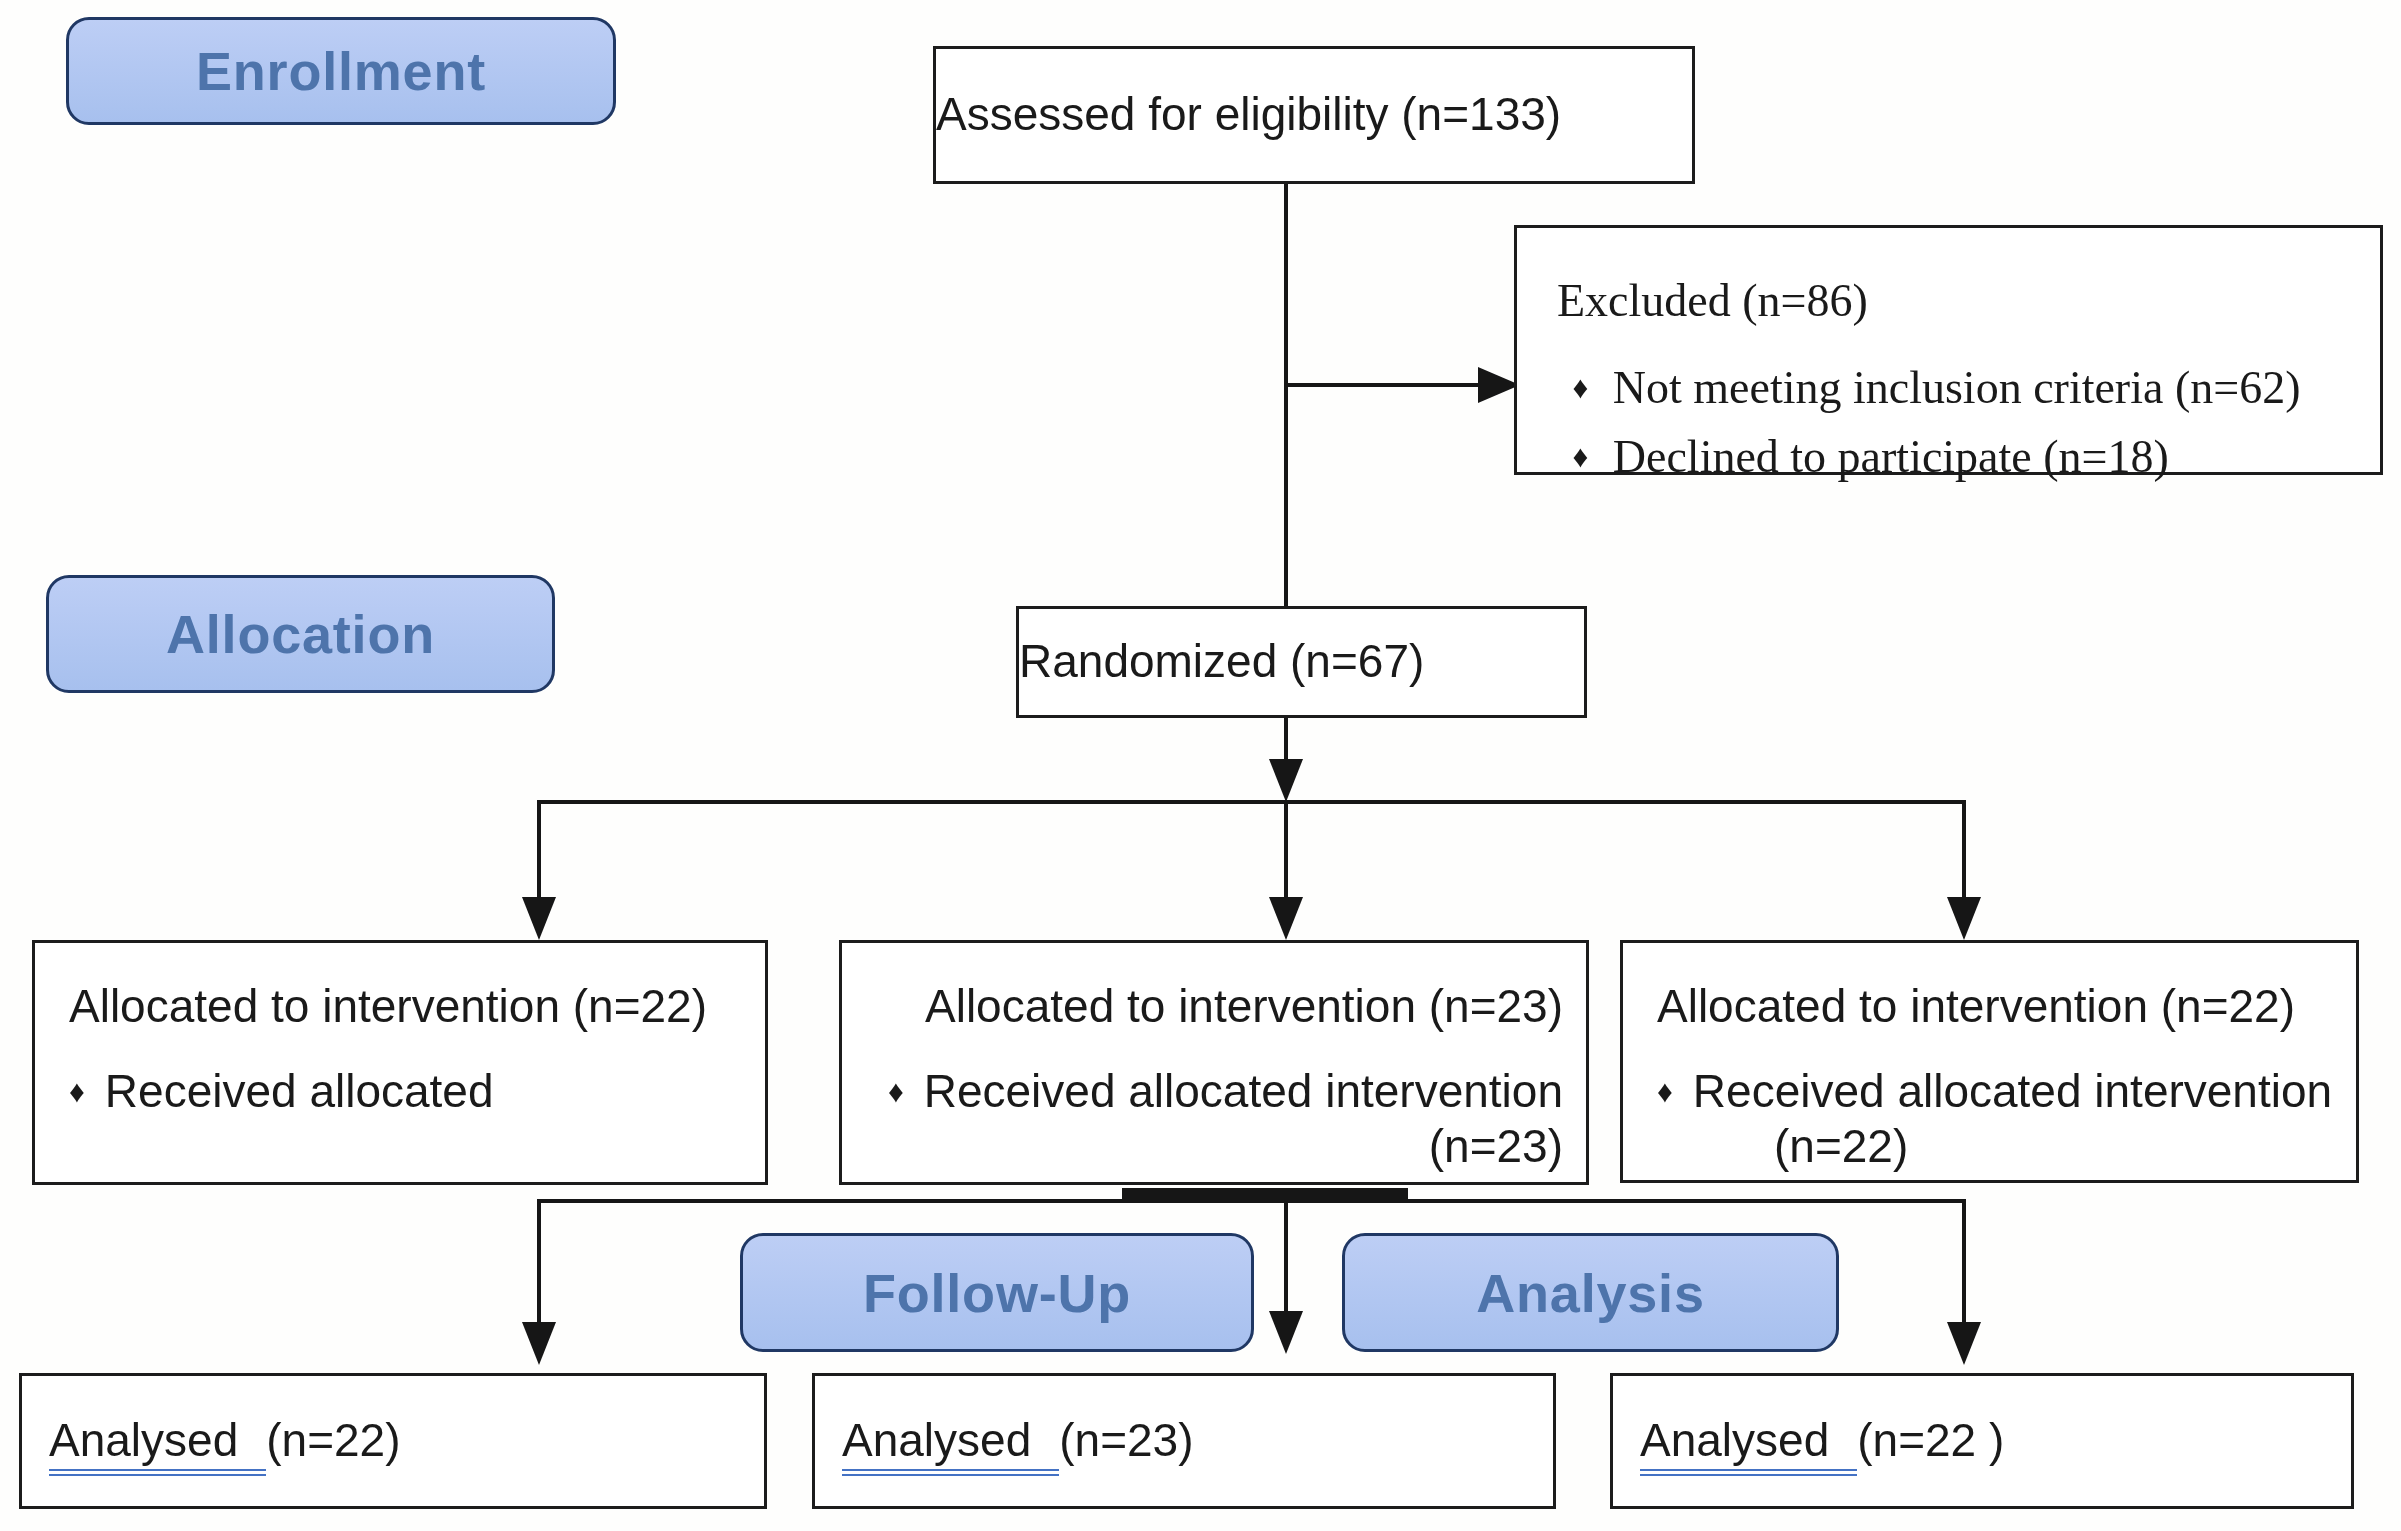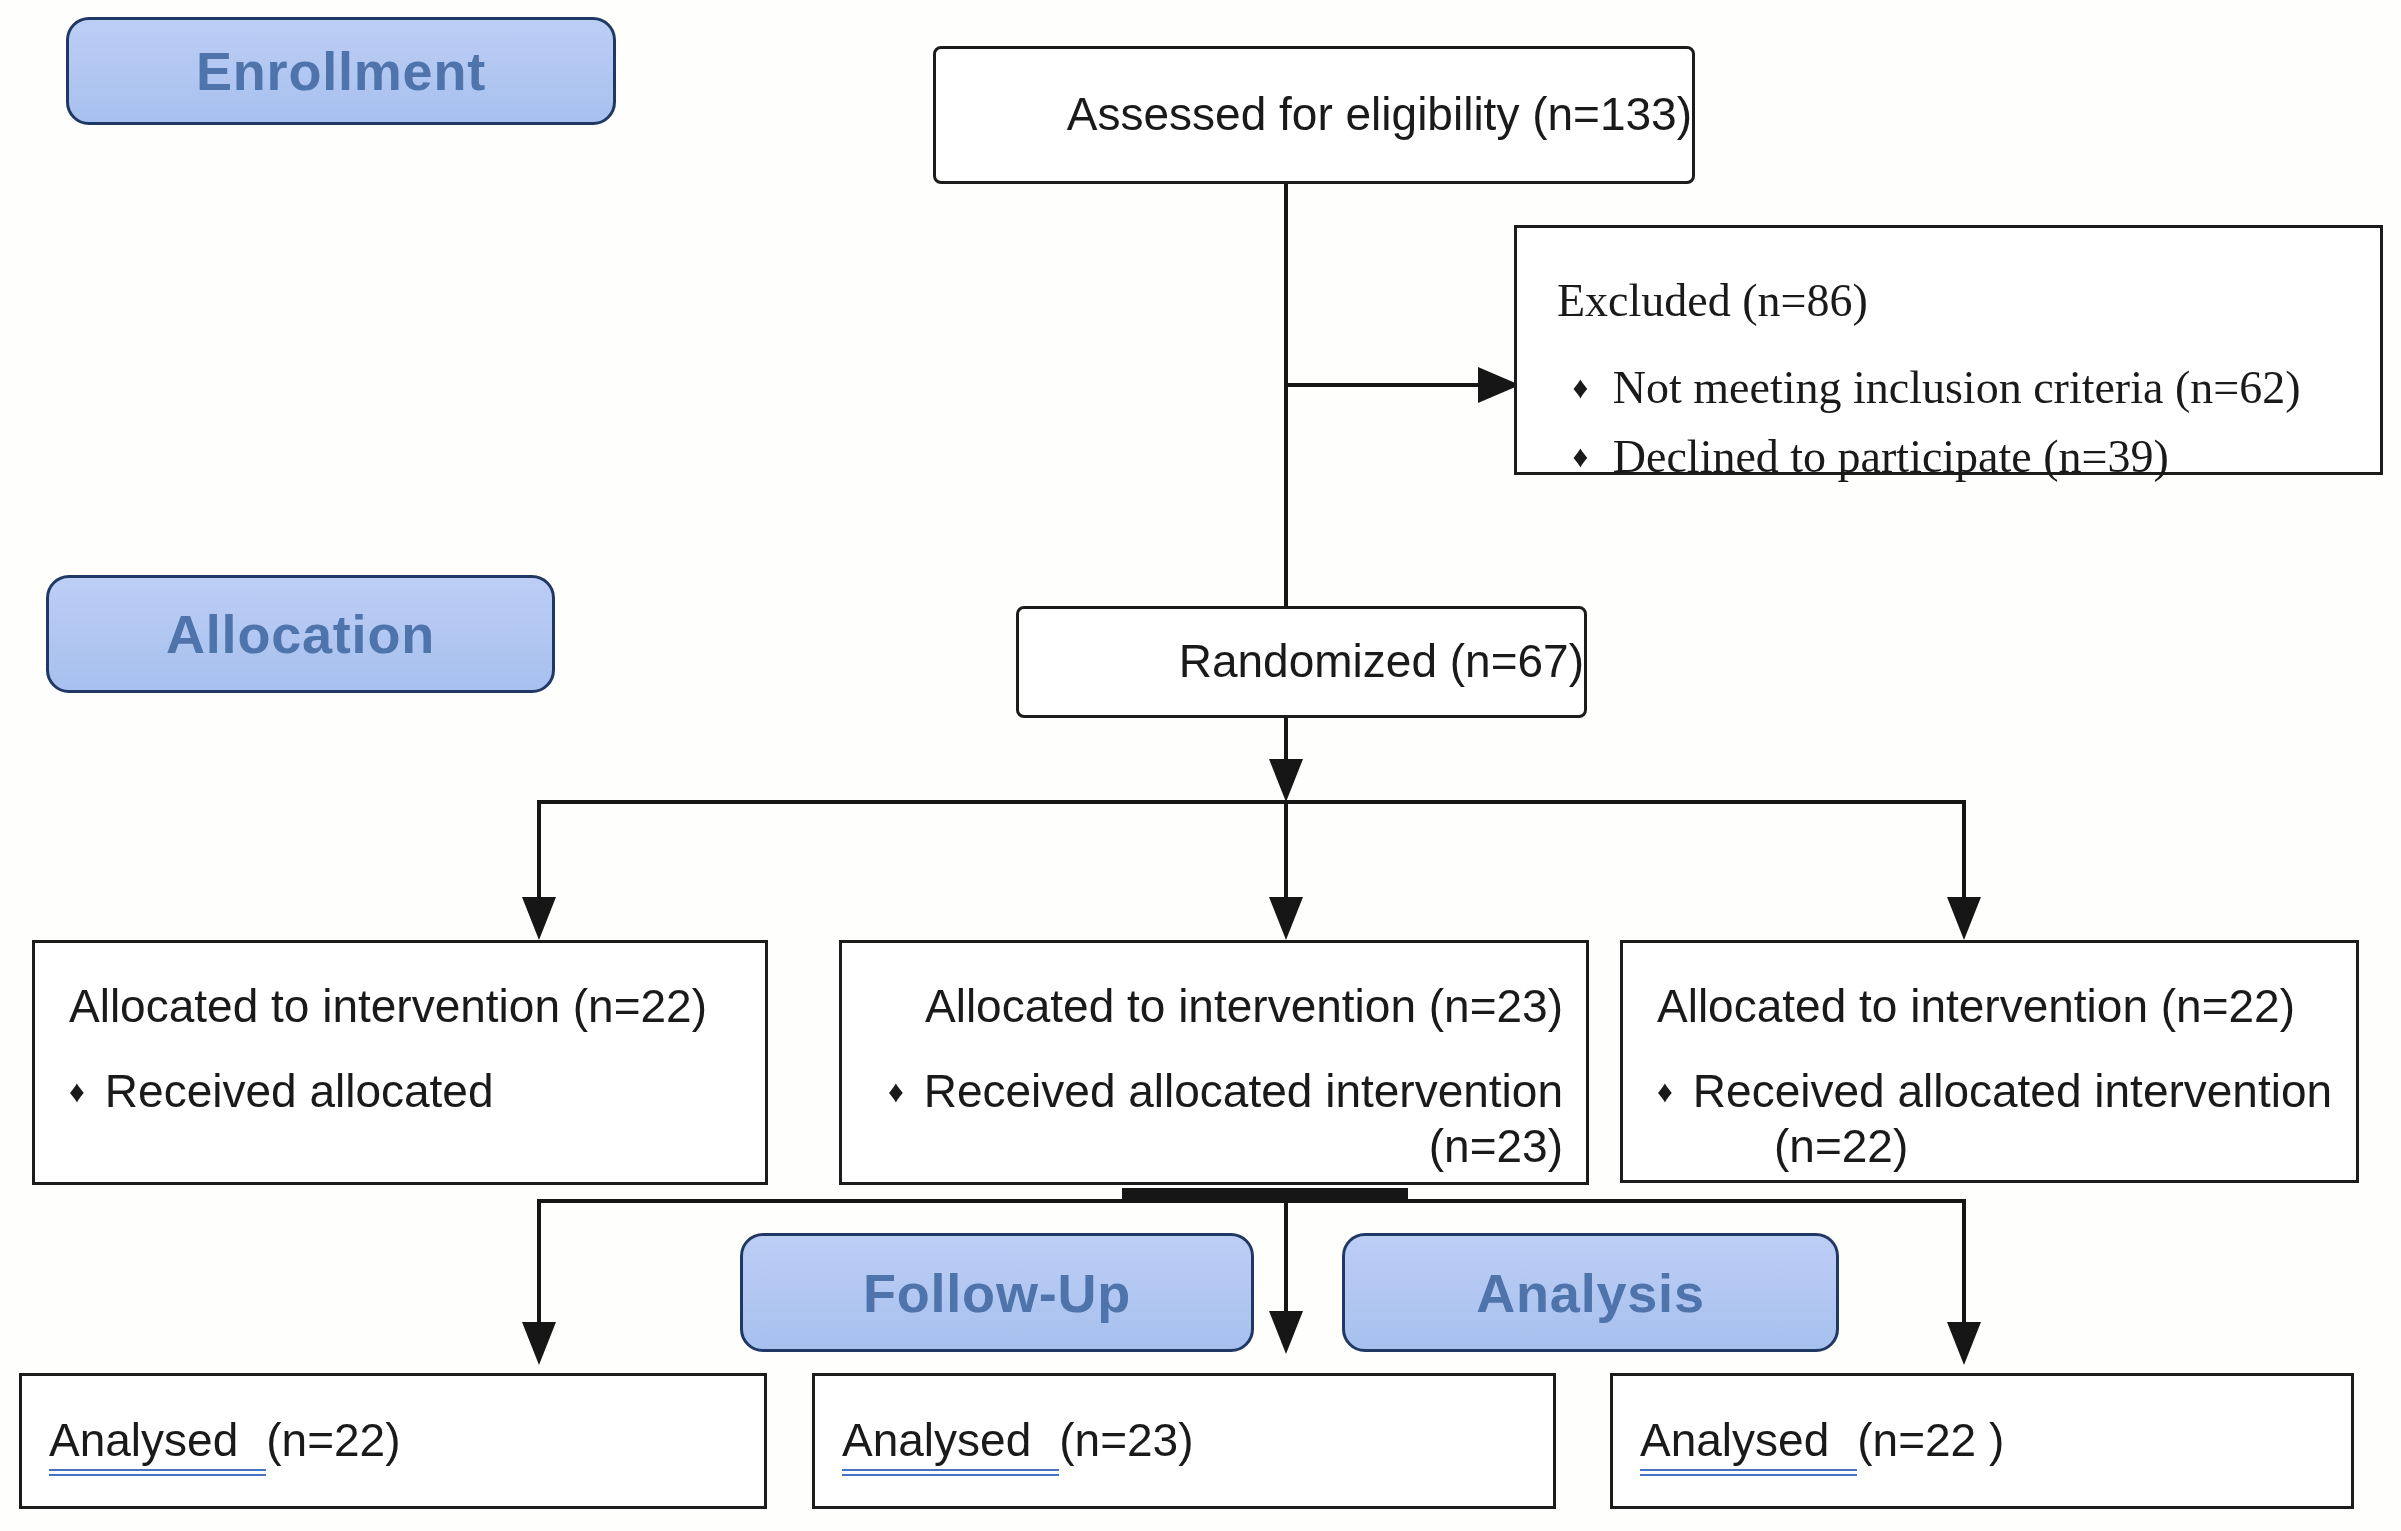--- a/index.html
+++ b/index.html
@@ -29,21 +29,21 @@
   }
   #lbl-enrollment{left:66px;top:17px;width:550px;height:108px;}
   #lbl-allocation{left:46px;top:575px;width:509px;height:118px;}
   #lbl-followup{left:740px;top:1233px;width:514px;height:119px;}
   #lbl-analysis{left:1342px;top:1233px;width:497px;height:119px;}
   
   .flow-box{
     position:absolute;background:var(--box-fill);border:3.8px solid var(--box-border);
     font-size:46px;line-height:1.25;
   }
-  .centered{display:flex;align-items:center;justify-content:flex-end;text-align:center;border-radius:8px;}
+  .centered{display:flex;align-items:center;justify-content:flex-start;text-align:center;}
   #box-assessed{left:933px;top:46px;width:762px;height:138px;}
   #box-excluded{left:1514px;top:225px;width:869px;height:250px;padding:44px 23px 0 40px;font-family:Liberation Serif, serif;}
   #box-randomized{left:1016px;top:606px;width:571px;height:112px;}
   #arm-0{left:32px;top:940px;width:736px;height:245px;padding:35px 23px 0 34px;}
   #arm-1{left:839px;top:940px;width:750px;height:245px;padding:35px 23px 0 34px;text-align:right;}
   #arm-2{left:1620px;top:940px;width:739px;height:243px;padding:35px 23px 0 34px;}
   #an-0{left:19px;top:1373px;width:748px;height:136px;}
   #an-1{left:812px;top:1373px;width:744px;height:136px;}
   #an-2{left:1610px;top:1373px;width:744px;height:136px;}
   .analysed-box{display:flex;align-items:center;padding-left:27px;}
@@ -128,21 +128,21 @@
   <div class="flow-box centered" id="box-assessed">
     <span>Assessed for eligibility (n=133)</span>
   </div>
 
   <div class="flow-box" id="box-excluded">
     <div class="ex-title">Excluded (n=86)</div>
     <div class="ex-item">
       <span class="diamond">♦</span><span>Not meeting inclusion criteria (n=62)</span>
     </div>
     <div class="ex-item">
-      <span class="diamond">♦</span><span>Declined to participate (n=39)</span>
+      <span class="diamond">♦</span><span>Declined to participate (n=18)</span>
     </div>
   </div>
 
   <div class="flow-box centered" id="box-randomized">
     <span>Randomized (n=67)</span>
   </div>
 
   <div class="flow-box" id="arm-0">
     <div class="arm-title">Allocated to intervention (n=22)</div>
     <div class="bullet-line">

